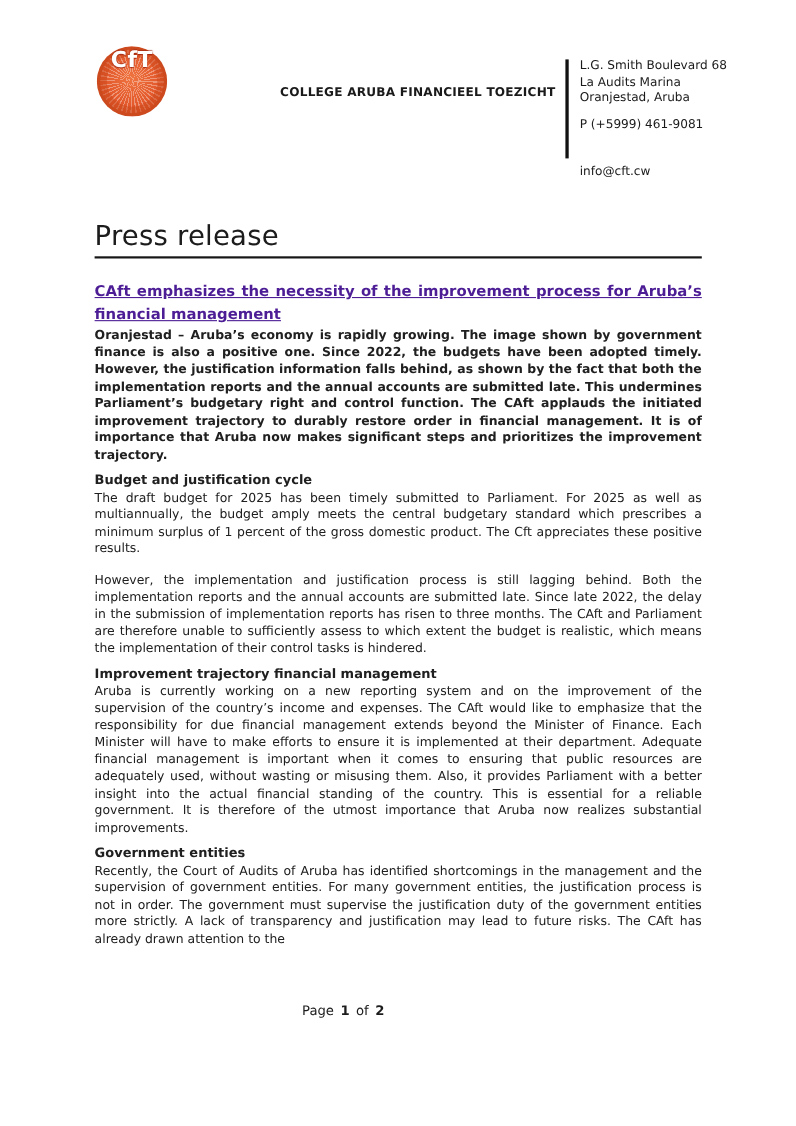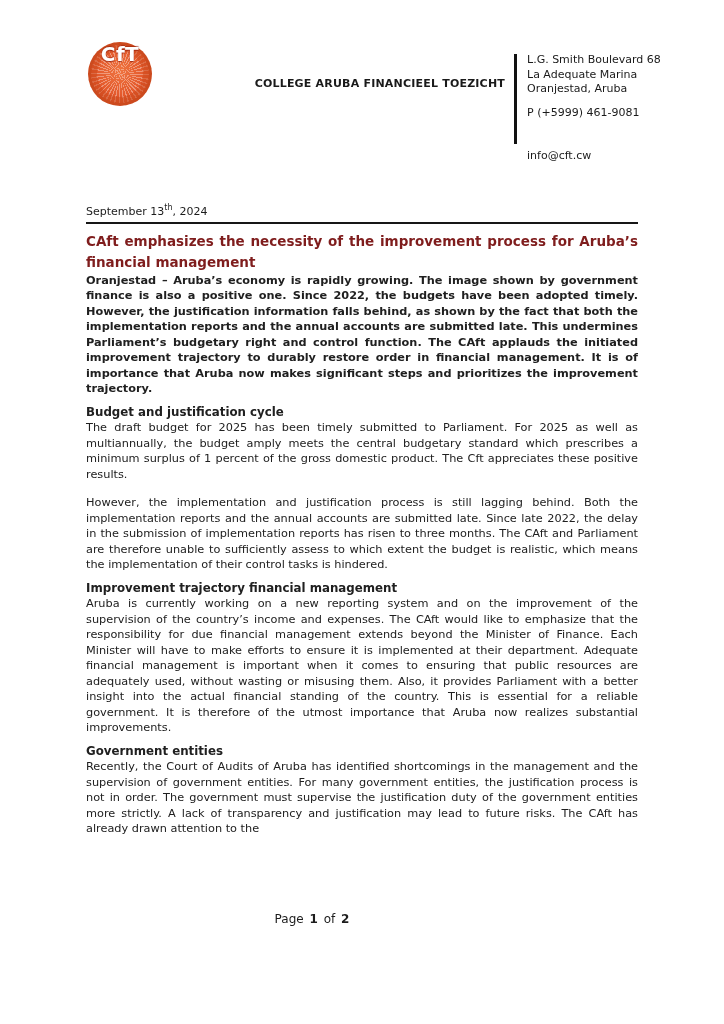--- a/index.html
+++ b/index.html
@@ -49,23 +49,23 @@
   }
   .press-title {
     font-size: 25px; font-weight: 400; line-height: 29px; color: #1c1c1c;
     letter-spacing: 0.2px;
   }
   .press-date { font-size: 11px; margin-top: 3px; color: #1c1c1c; }
   .press-date sup { font-size: 8px; }
   .rule { border-bottom: 2px solid #161616; margin-top: 4px; }
 
   .article-title {
-    margin-top: 7px;
+    margin-top: 20px;
     font-size: 13.5px; font-weight: bold; line-height: 21px;
-    text-align: justify; color: #7f1d1d;
+    text-align: justify; color: #4c1d95; text-decoration: underline;
   }
   .body-text { font-size: 11.3px; line-height: 15.5px; text-align: justify; color: #202020; }
   .lead { margin-top: 0; font-weight: bold; }
   .sec-heading { margin-top: 8px; font-size: 11.8px; font-weight: bold; text-align: left; }
   .para { margin: 0; }
   .para.gap { margin-top: 13px; }
 
   
   .page-footer {
     position: absolute; left: 0; top: 912px; width: 624px;
@@ -82,30 +82,30 @@
   <div class="logo">
     <span class="logo-text">CfT</span>
   </div>
 
   <div class="org-name">COLLEGE ARUBA FINANCIEEL TOEZICHT</div>
 
   <div class="head-divider"></div>
 
   <div class="address-block">
     <div>L.G. Smith Boulevard 68</div>
-    <div>La Adequate Marina</div>
+    <div>La Audits Marina</div>
     <div>Oranjestad, Aruba</div>
     <div class="phone">P (+5999) 461-9081</div>
     <div class="email">info@cft.cw</div>
   </div>
 
   <div class="content">
 
+    <div class="press-title">Press release</div>
 
-    <div class="press-date"><span>September 13</span><sup>th</sup><span>, 2024</span></div>
 
     <div class="rule"></div>
 
     <div class="article-title">CAft emphasizes the necessity of the improvement process for Aruba’s financial management</div>
 
     <p class="body-text lead">Oranjestad – Aruba’s economy is rapidly growing. The image shown by government finance is also a positive one. Since 2022, the budgets have been adopted timely. However, the justification information falls behind, as shown by the fact that both the implementation reports and the annual accounts are submitted late. This undermines Parliament’s budgetary right and control function. The CAft applauds the initiated improvement trajectory to durably restore order in financial management. It is of importance that Aruba now makes significant steps and prioritizes the improvement trajectory.</p>
 
     <div class="body-text sec-heading">Budget and justification cycle</div>
     <p class="body-text para">The draft budget for 2025 has been timely submitted to Parliament. For 2025 as well as multiannually, the budget amply meets the central budgetary standard which prescribes a minimum surplus of 1 percent of the gross domestic product. The Cft appreciates these positive results.</p>
     <p class="body-text para gap">However, the implementation and justification process is still lagging behind. Both the implementation reports and the annual accounts are submitted late. Since late 2022, the delay in the submission of implementation reports has risen to three months. The CAft and Parliament are therefore unable to sufficiently assess to which extent the budget is realistic, which means the implementation of their control tasks is hindered.</p>

